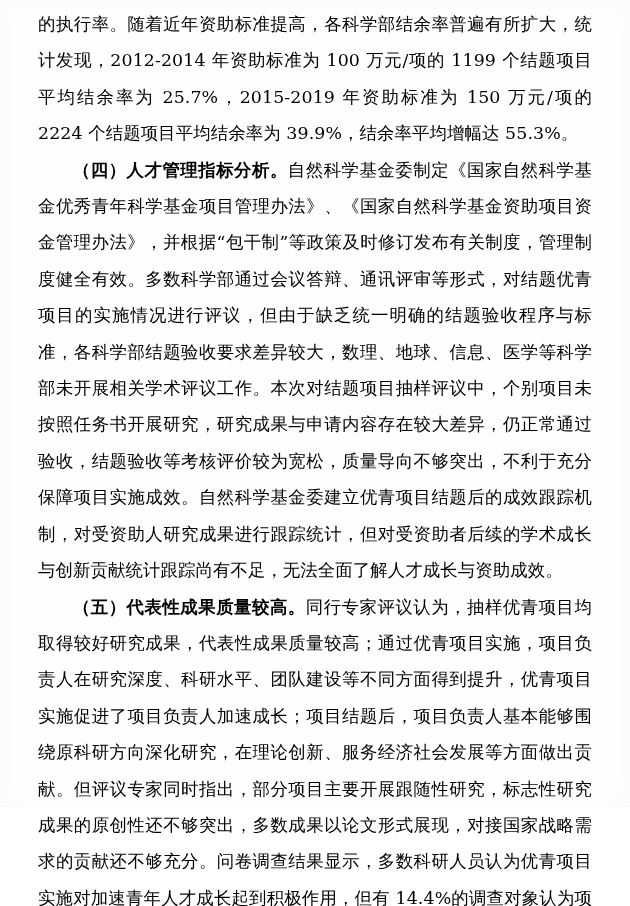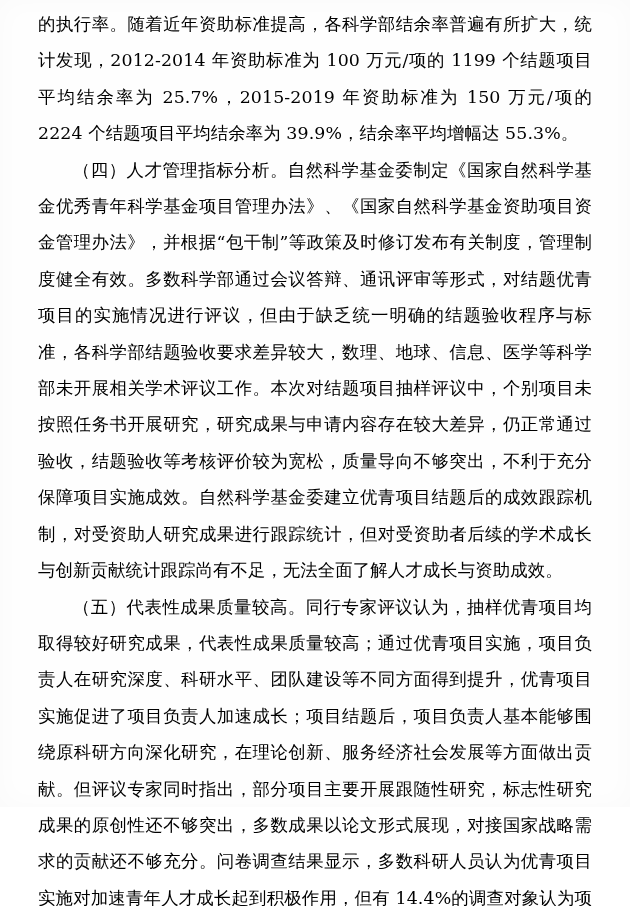--- a/index.html
+++ b/index.html
@@ -31,21 +31,21 @@
   }
   p.para {
     margin: 0;
     text-indent: 0;
     white-space: pre-wrap;
   }
   p.para.indent {
     text-indent: 2em;
   }
   .heading-run {
-    font-weight: normal;
+    font-weight: bold;
   }
   
   .page::after {
     content: "";
     position: absolute;
     inset: 0;
     pointer-events: none;
     box-shadow: inset 0 0 28px rgba(0,0,0,0.02);
   }
 </style>

